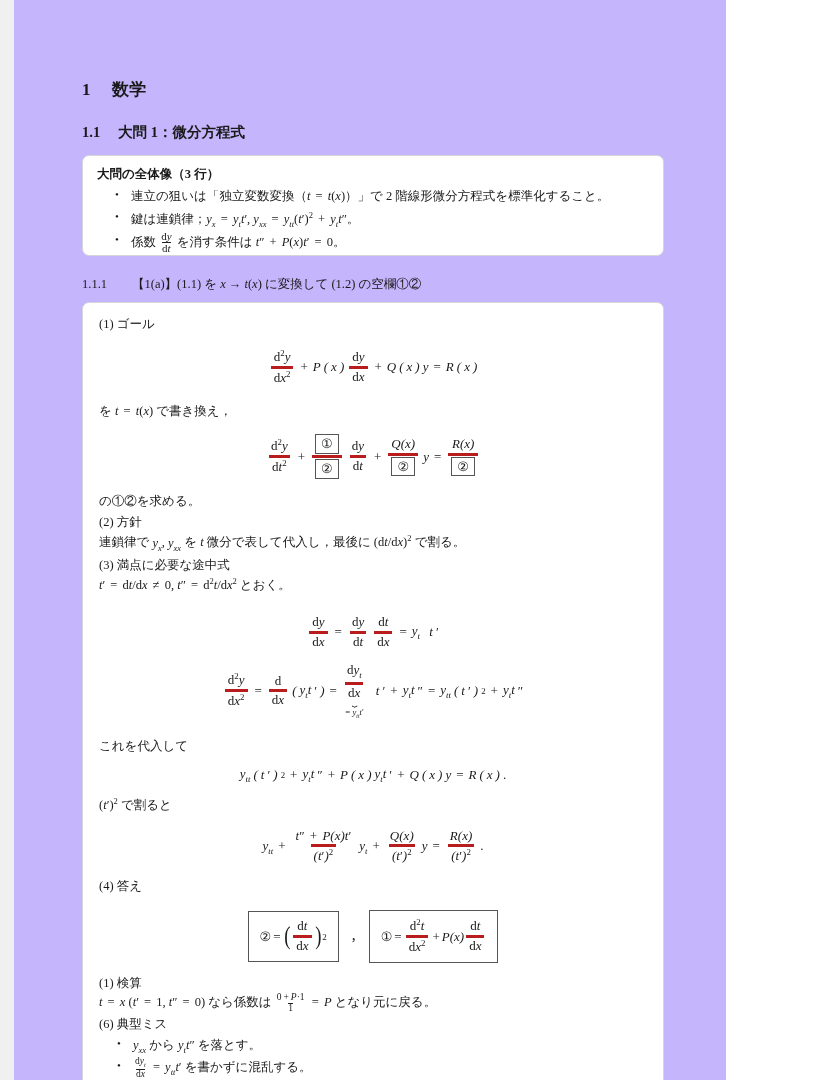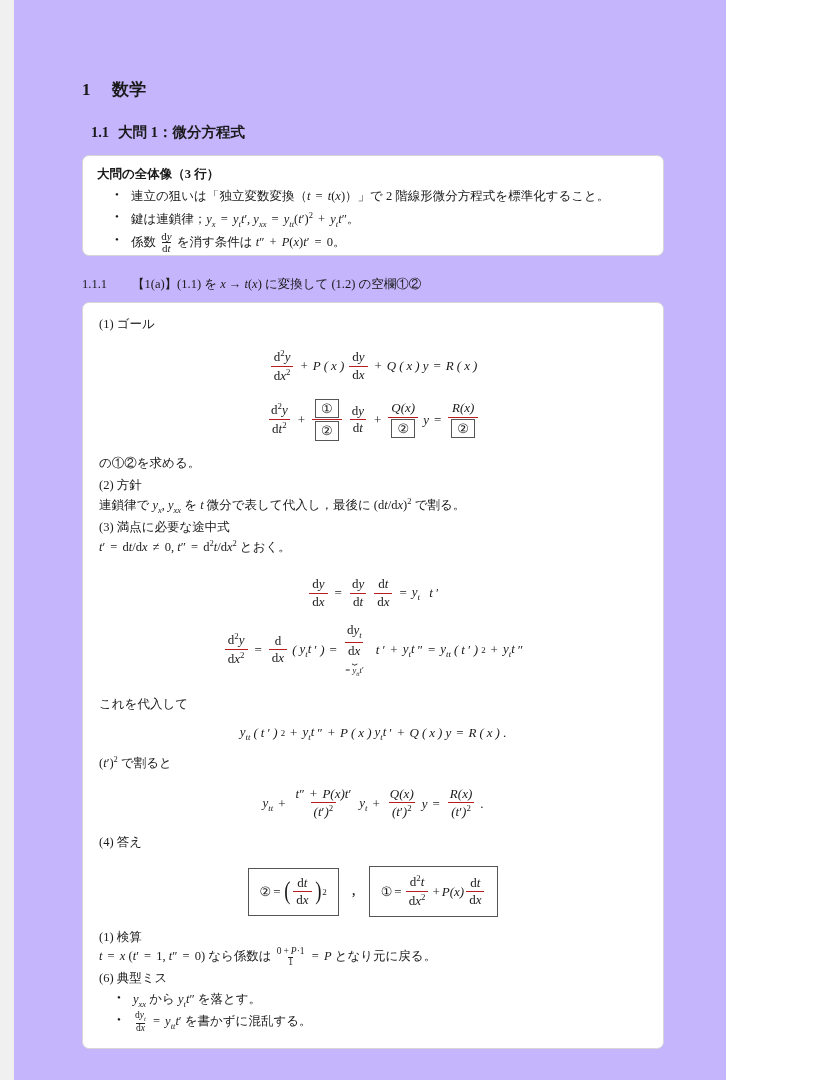--- a/index.html
+++ b/index.html
@@ -36,21 +36,21 @@
     font-weight: bold;
     margin: 0 0 22px 0;
     letter-spacing: .2px;
   }
   .h1 .num { display:inline-block; min-width: 30px; }
   .h2 {
     font-size: 14.5px;
     font-weight: bold;
     margin: 0 0 13px 0;
   }
-  .h2 .num { display:inline-block; min-width: 36px; text-align: center; }
+  .h2 .num { display:inline-block; min-width: 36px; }
   .h3 {
     font-size: 12.5px;
     font-weight: normal;
     margin: 20px 0 9px 0;
   }
   .h3 .num { display:inline-block; min-width: 50px; }
   
   .box {
     border: 1px solid #d6d6d6;
     border-radius: 7px;
@@ -107,21 +107,21 @@
   }
   .frac {
     display: inline-flex;
     flex-direction: column;
     align-items: center;
     vertical-align: middle;
     margin: 0 2px;
     line-height: 1.12;
   }
   .frac > .n { padding: 0 3px 1px 3px; }
-  .frac > .d { border-top: 1px solid #b91c1c; padding: 1px 3px 0 3px; }
+  .frac > .d { border-top: 3px solid #b91c1c; padding: 1px 3px 0 3px; }
   .op { font-style: normal; padding: 0 2px; }
   sup, sub { font-size: 68%; font-style: italic; }
   sup.up, sub.up { font-style: normal; }
   .boxed-cell {
     border: 1px solid #555;
     display: inline-block;
     padding: 0px 5px;
     font-style: normal;
     line-height: 1.35;
   }
@@ -215,20 +215,23 @@
             <span class="n"><span class="up">d</span><span class="math">y</span></span>
             <span class="d"><span class="up">d</span><span class="math">x</span></span>
           </span>
         <span class="op">+</span>
         <span class="math">Q</span>(<span class="math">x</span>)<span class="math">y</span>
         <span class="op">=</span>
         <span class="math">R</span>(<span class="math">x</span>)
       </span>
     </div>
 
+    <div class="para">
+      を <span class="math">t</span> <span class="op">=</span> <span class="math">t</span>(<span class="math">x</span>) で書き換え，
+    </div>
 
     <div class="eq" style="margin-top:12px;margin-bottom:12px;">
       <span class="eqrow">
         <span class="frac">
             <span class="n"><span class="up">d</span><sup class="up">2</sup><span class="math">y</span></span>
             <span class="d"><span class="up">d</span><span class="math">t</span><sup class="up">2</sup></span>
           </span>
         <span class="op">+</span>
         <span class="frac">
             <span class="n"><span class="boxed-cell">①</span></span>

